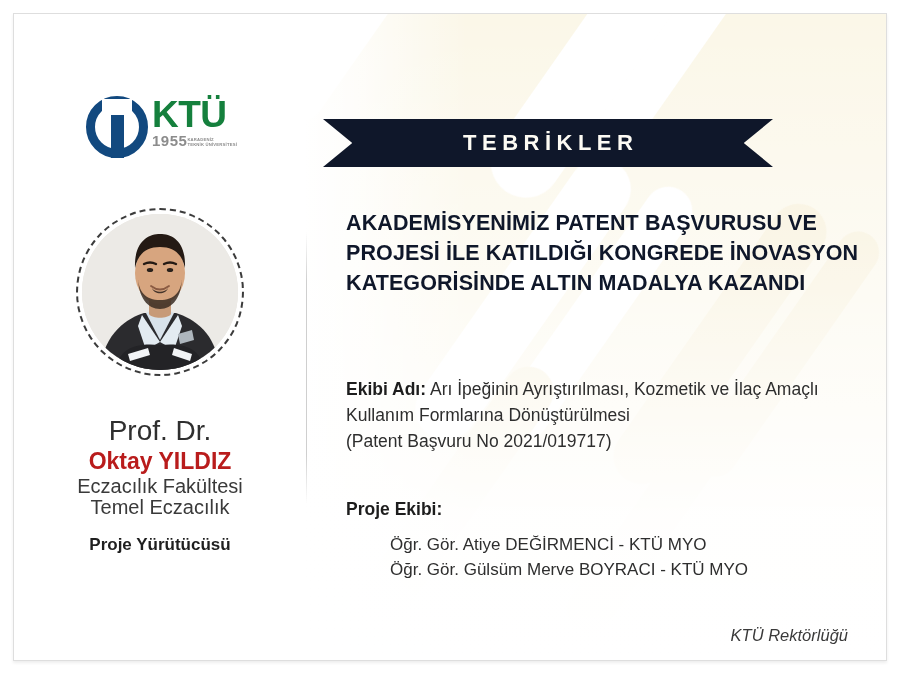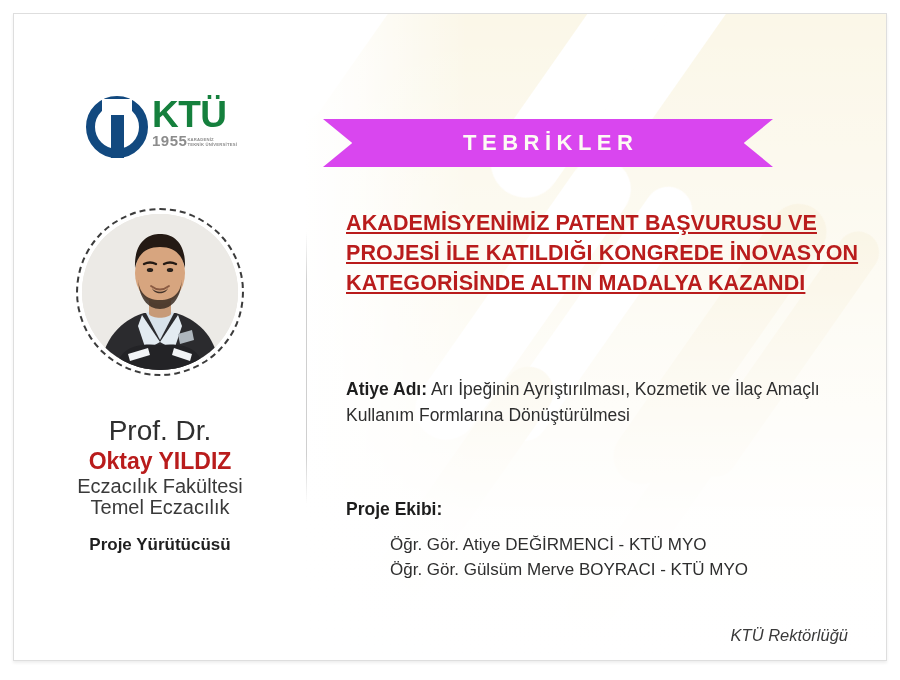--- a/index.html
+++ b/index.html
@@ -214,21 +214,21 @@
     top: 0;
     width: 582px;
     height: 648px;
   }
   .ribbon-shape {
     position: absolute;
     left: 17px;
     top: 105px;
     width: 450px;
     height: 48px;
-    background: #d946ef;
+    background: #0f172a;
     clip-path: polygon(
       0% 0%, 100% 0%, 93.5% 50%, 100% 100%, 0% 100%, 6.5% 50%
     );
     display: flex;
     align-items: center;
     justify-content: center;
   }
   .ribbon-label {
     font-size: 22px;
     font-weight: bold;
@@ -238,24 +238,23 @@
   }
 
   
   .headline {
     position: absolute;
     left: 40px;
     top: 194px;
     width: 530px;
     font-size: 21.5px;
     font-weight: bold;
-    color: #b91c1c;
+    color: #0f172a;
     line-height: 30px;
     letter-spacing: 0.1px;
-    text-decoration: underline;
   }
 
   
   .project {
     position: absolute;
     left: 40px;
     top: 362px;
     width: 530px;
     font-size: 17.5px;
     color: #2e2e2e;
@@ -391,22 +390,23 @@
 
     <div class="right-col">
 
       <div class="ribbon-shape">
         <span class="ribbon-label">TEBRİKLER</span>
       </div>
 
       <div class="headline">AKADEMİSYENİMİZ PATENT BAŞVURUSU VE PROJESİ İLE KATILDIĞI KONGREDE İNOVASYON KATEGORİSİNDE ALTIN MADALYA KAZANDI</div>
 
       <div class="project">
-        <span><b>Atiye Adı:</b></span>
+        <span><b>Ekibi Adı:</b></span>
         <span>Arı İpeğinin Ayrıştırılması, Kozmetik ve İlaç Amaçlı Kullanım Formlarına Dönüştürülmesi</span>
+        <div>(Patent Başvuru No 2021/019717)</div>
       </div>
 
       <div class="team">
         <div class="team-heading">Proje Ekibi:</div>
         <div class="team-member">Öğr. Gör. Atiye DEĞİRMENCİ - KTÜ MYO</div>
         <div class="team-member">Öğr. Gör. Gülsüm Merve BOYRACI - KTÜ MYO</div>
       </div>
 
       <div class="footer">KTÜ Rektörlüğü</div>
 

